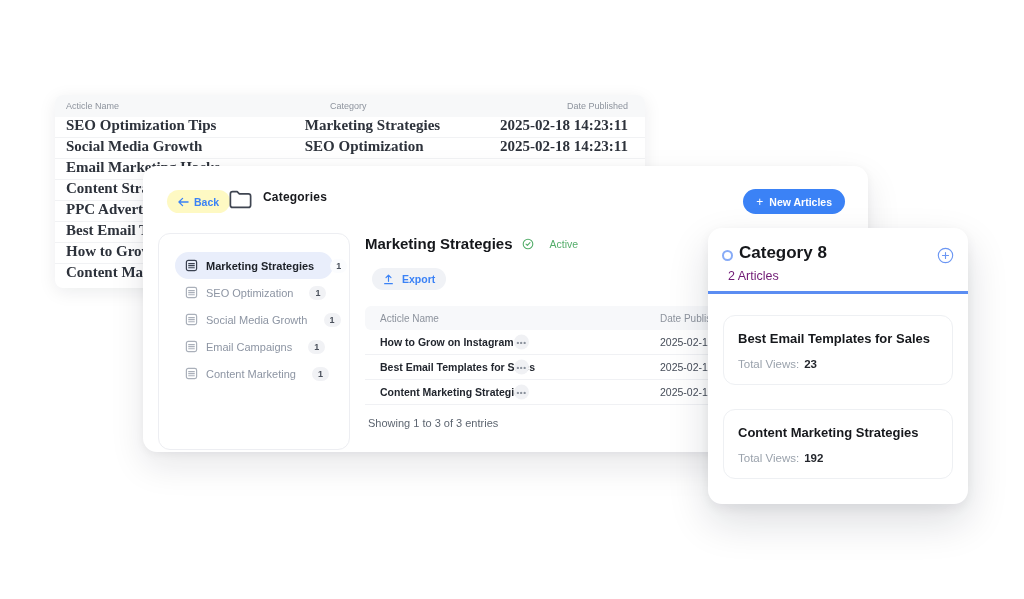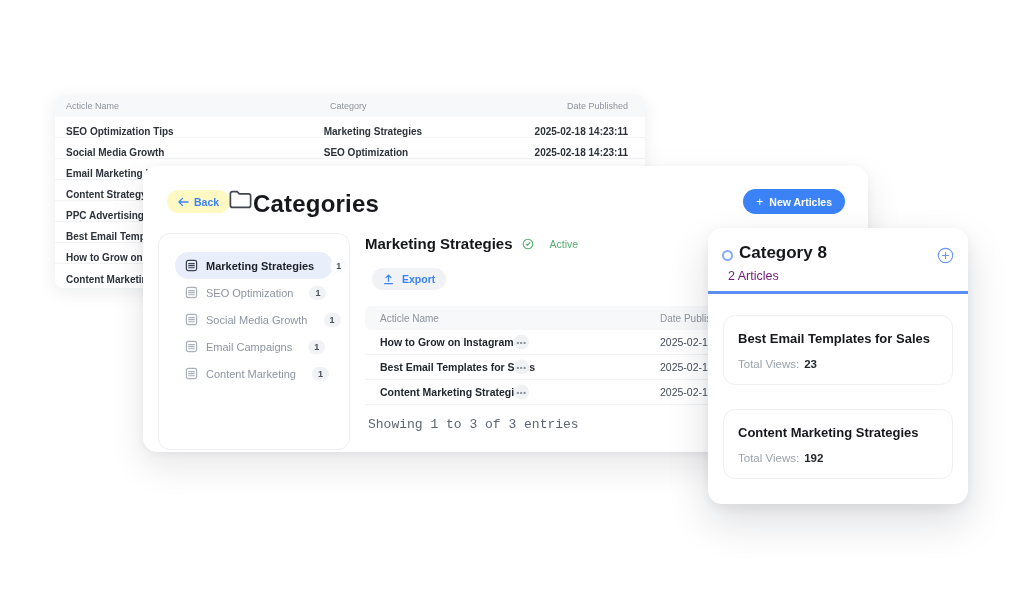--- a/index.html
+++ b/index.html
@@ -13,44 +13,45 @@
   .bg-card {
     position:absolute; left:55px; top:95px; width:590px; height:193px;
     background:#fff; border-radius:8px;
     box-shadow:0 4px 18px rgba(15,23,42,.08);
   }
   .bg-head {
     display:flex; align-items:center; height:22px; background:#f7f8f9;
     border-radius:8px 8px 0 0; color:#8d939d; font-size:9px;
   }
   .bg-row {
-    display:flex; align-items:flex-end; height:21px;
-    border-bottom:1px solid #f1f2f4; font-size:10px; font-weight:600; color:#2d323b;
+    display:flex; align-items:flex-start; height:21px;
+    border-bottom:1px solid #f1f2f4; font-size:15px; font-weight:600; color:#2d323b;
     white-space:nowrap;
+    font-family:Liberation Serif, serif;
   }
   .bgc-name { width:275px; padding-left:11px; overflow:hidden; }
   .bgc-cat  { width:216px; overflow:hidden; }
   .bgc-date { flex:1; text-align:right; padding-right:17px; }
   .bg-head .bgc-name, .bg-head .bgc-cat, .bg-head .bgc-date { font-weight:400; }
 
   
   .main-card {
     position:absolute; left:143px; top:166px; width:725px; height:286px;
     background:#fff; border-radius:14px;
     box-shadow:0 14px 34px rgba(15,23,42,.10), 0 2px 8px rgba(15,23,42,.05);
   }
   .back-btn {
     position:absolute; left:24px; top:24px; height:23px; padding:0 11px;
     display:inline-flex; align-items:center; gap:5px;
     background:#fef9c3; border-radius:999px; color:#3b82f6;
     font-size:10.5px; font-weight:600; cursor:pointer;
   }
   .folder-icon { position:absolute; left:84px; top:20px; }
   .card-title {
-    position:absolute; left:110px; top:24px; font-size:24px; font-weight:600;
+    position:absolute; left:120px; top:24px; font-size:12px; font-weight:600;
     color:#17181c; letter-spacing:.2px;
   }
   .new-cat-btn {
     position:absolute; right:23px; top:23px; height:25px; padding:0 13px;
     display:inline-flex; align-items:center; gap:6px;
     background:#3b82f6; border-radius:999px; color:#ffffff;
     font-size:10.5px; font-weight:600; cursor:pointer;
   }
   .new-cat-btn .plus { font-size:12px; font-weight:400; line-height:1; }
 
@@ -101,21 +102,21 @@
   .mt-head .mt-name { font-weight:400; color:#8d939d; }
   .mt-date { position:absolute; left:295px; top:50%; transform:translateY(-50%); color:#454c58; }
   .mt-head .mt-date { color:#8d939d; }
   .dots-btn {
     position:absolute; left:149px; top:50%; transform:translateY(-50%);
     width:15px; height:15px; border-radius:50%; background:#f0f1f4;
     display:flex; align-items:center; justify-content:center;
     color:#878e99; font-size:8px; letter-spacing:.5px; font-weight:700; cursor:pointer;
   }
   .table-footer {
-    position:absolute; left:225px; top:251px; font-size:13px; color:#5d6570;font-family:Liberation Mono, monospace;
+    position:absolute; left:225px; top:251px; font-size:11px; color:#5d6570;
   }
 
   
   .right-card {
     position:absolute; left:708px; top:228px; width:260px; height:276px;
     background:#fff; border-radius:14px;
     box-shadow:0 18px 42px rgba(15,23,42,.14), 0 4px 12px rgba(15,23,42,.06);
   }
   .rc-circle {
     position:absolute; left:14px; top:22px; width:11px; height:11px;

